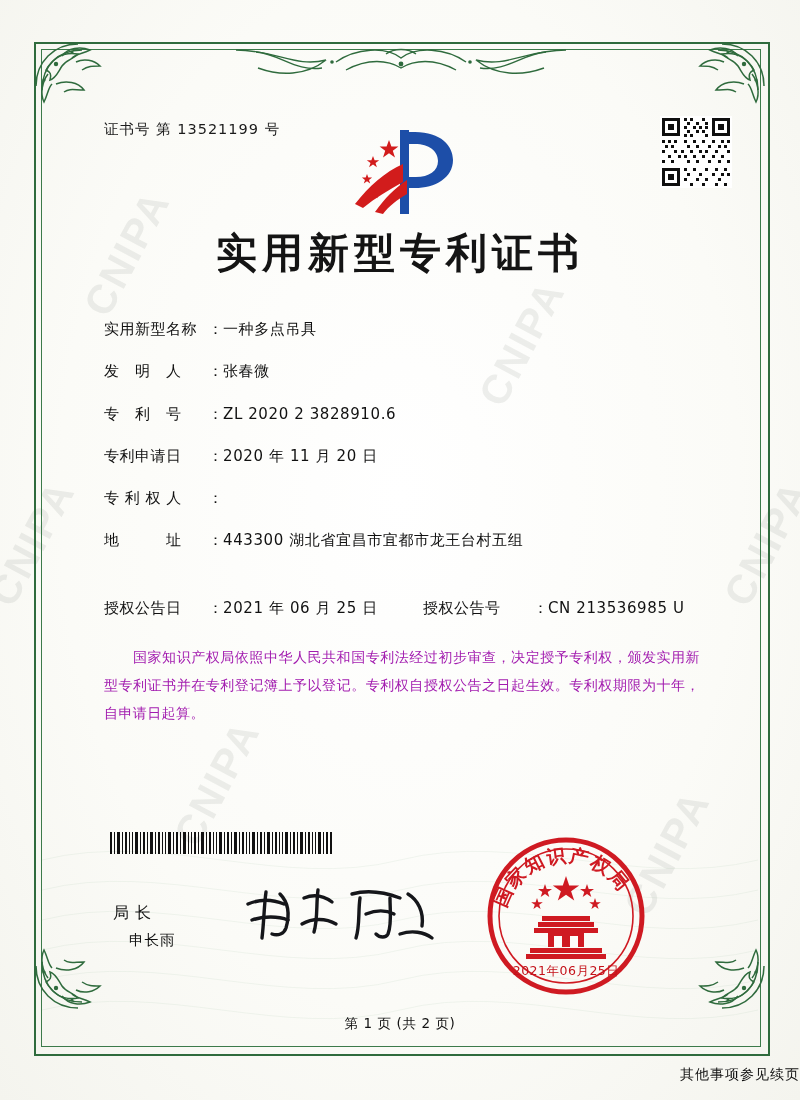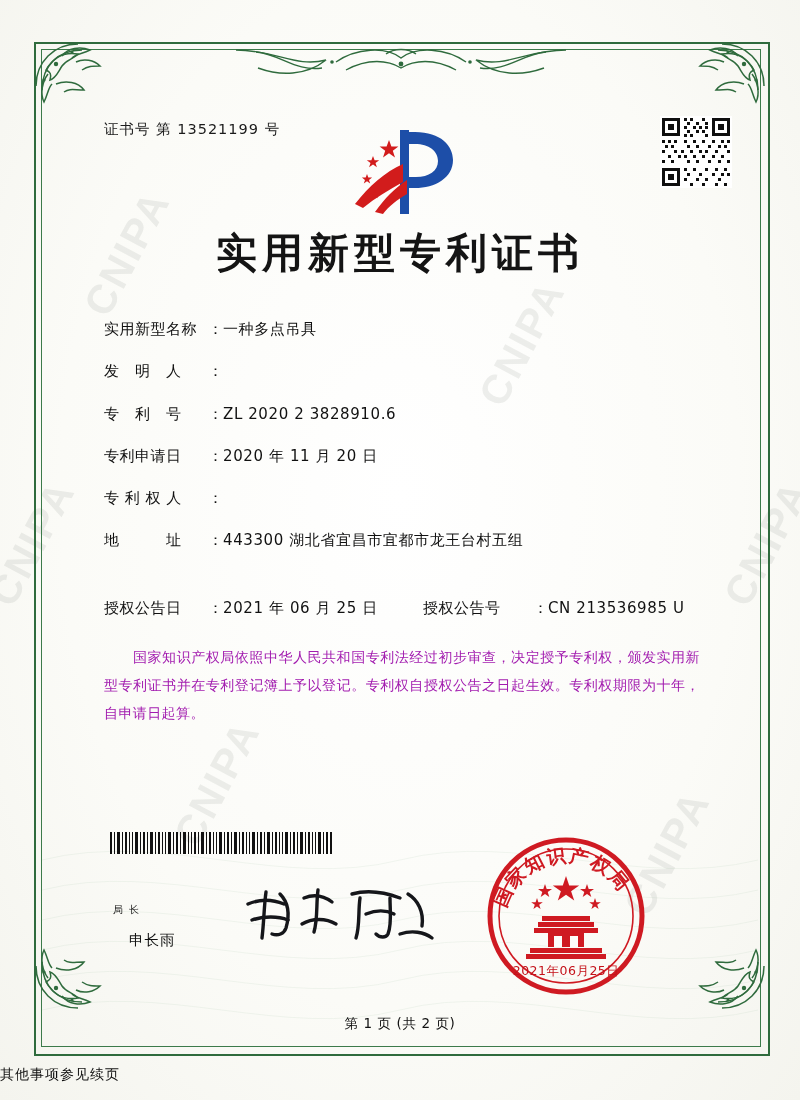--- a/index.html
+++ b/index.html
@@ -167,21 +167,21 @@
     position: absolute;
     left: 110px; top: 832px;
     width: 222px; height: 22px;
   }
   .barcode svg { display: block; }
 
   
   .sig-label {
     position: absolute;
     left: 113px; top: 903px;
-    font-size: 10px;
+    font-size: 16px;
     color: #111;
     letter-spacing: 6px;
     font-family: "DejaVu Sans", sans-serif;
   }
   .sig-name {
     position: absolute;
     left: 129px; top: 931px;
     font-size: 14.5px;
     color: #111;
     letter-spacing: 1px;
@@ -219,21 +219,21 @@
     left: 0; right: 0; top: 1015px;
     text-align: center;
     font-size: 13.5px;
     color: #111;
     letter-spacing: 0.6px;
     font-family: "DejaVu Sans", sans-serif;
   }
   .outside-note {
     position: absolute;
     left: 0; right: 0; top: 1066px;
-    text-align: left;
+    text-align: right;
     font-size: 14px;
     color: #111;
     letter-spacing: 1px;
     font-family: "DejaVu Sans", sans-serif;
   }
   
   .guilloche {
     position: absolute;
     left: 42px; top: 820px;
     width: 716px; height: 224px;
@@ -475,20 +475,21 @@
 
   <div class="fields">
     <div class="field-row">
       <span class="f-label">实用新型名称</span>
       <span class="f-sep">：</span>
       <span class="f-value">一种多点吊具</span>
     </div>
     <div class="field-row">
       <span class="f-label">发　明　人</span>
       <span class="f-sep">：</span>
+      <span class="f-value">张春微</span>
     </div>
     <div class="field-row">
       <span class="f-label">专　利　号</span>
       <span class="f-sep">：</span>
       <span class="f-value">ZL 2020 2 3828910.6</span>
     </div>
     <div class="field-row">
       <span class="f-label">专利申请日</span>
       <span class="f-sep">：</span>
       <span class="f-value">2020 年 11 月 20 日</span>

